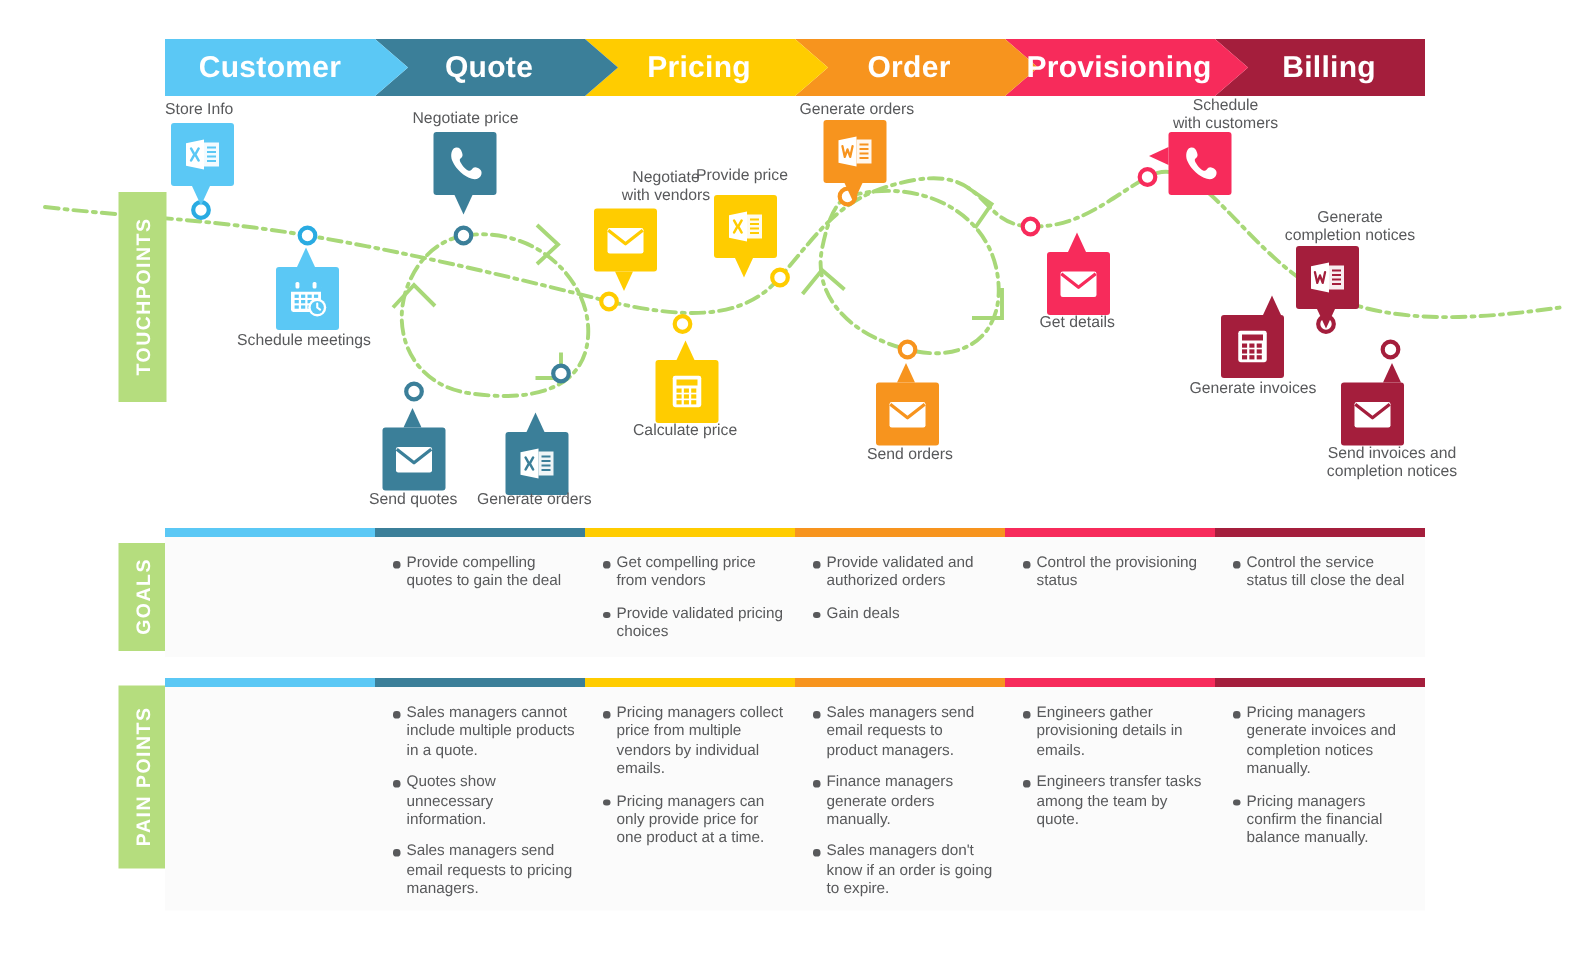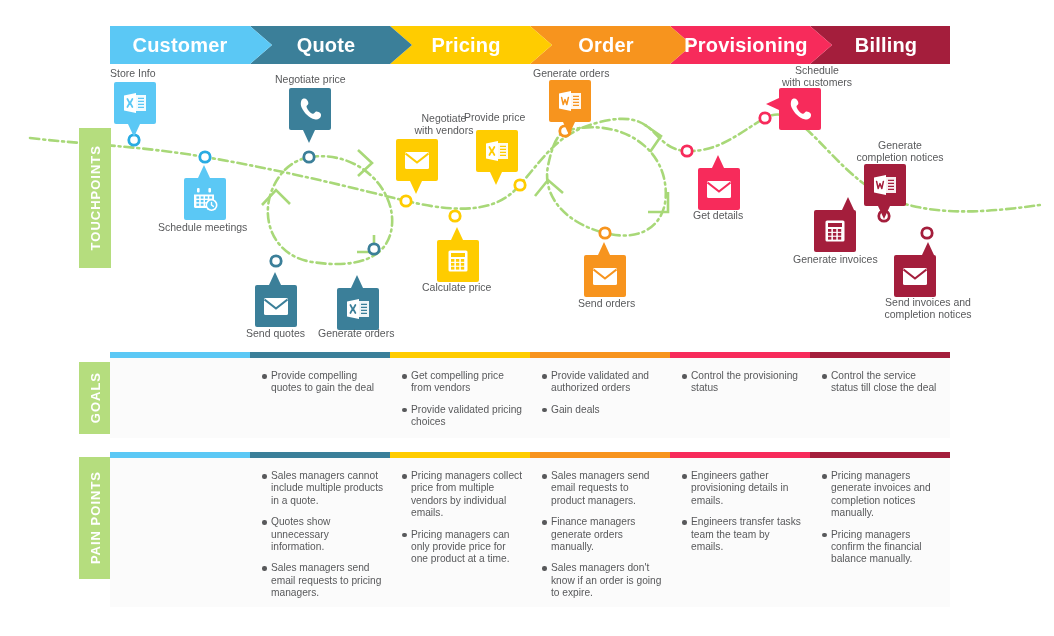--- a/index.html
+++ b/index.html
@@ -422,21 +422,21 @@
           </li>
         </ul>
       </div>
       <div class="panel-colorbar" style="left: 560px; width: 140px; background: rgb(247, 43, 91);"></div>
       <div class="panel-col" style="left: 572px; width: 122px; padding-top: 12px;">
         <ul class="bullet-list" style="color: rgb(247, 43, 91);">
           <li>
             <span class="btxt">Engineers gather provisioning details in emails.</span>
           </li>
           <li>
-            <span class="btxt">Engineers transfer tasks team the team by emails.</span>
+            <span class="btxt">Engineers transfer tasks among the team by quote.</span>
           </li>
         </ul>
       </div>
       <div class="panel-colorbar" style="left: 700px; width: 140px; background: rgb(164, 30, 60);"></div>
       <div class="panel-col" style="left: 712px; width: 122px; padding-top: 12px;">
         <ul class="bullet-list" style="color: rgb(164, 30, 60);">
           <li>
             <span class="btxt">Pricing managers generate invoices and completion notices manually.</span>
           </li>
           <li>

